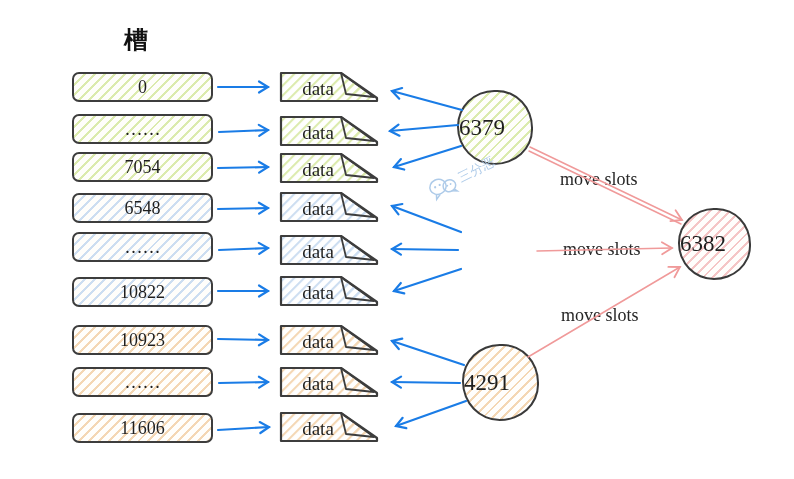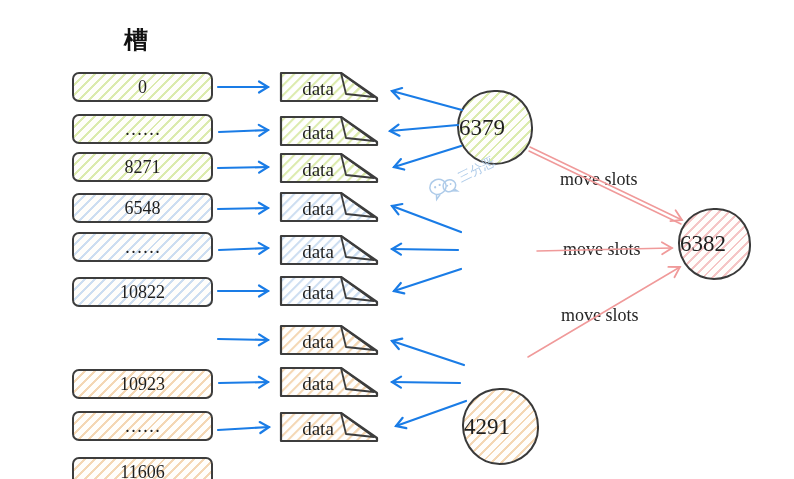--- a/index.html
+++ b/index.html
@@ -5,21 +5,21 @@
   html,body{margin:0;padding:0;background:#fff;}
   .canvas{position:relative;width:794px;height:479px;background:#ffffff;overflow:hidden;
           font-family:"Liberation Serif","DejaVu Serif",serif;color:#1f1f1f;}
   .title{position:absolute;left:124px;top:24px;font-size:24px;font-weight:bold;color:#111;}
   
   .slot{position:absolute;left:72px;width:141px;height:30px;border:2.2px solid #3d3d3d;
         border-radius:7px;display:flex;align-items:center;justify-content:center;
         font-size:18px;box-sizing:border-box;background-color:#fffefb;}
   .hg{background-image:repeating-linear-gradient(135deg,#dcebae 0,#dcebae 2px,rgba(0,0,0,0) 2px,rgba(0,0,0,0) 7px);}
   .hb{background-image:repeating-linear-gradient(135deg,#cddef1 0,#cddef1 2px,rgba(0,0,0,0) 2px,rgba(0,0,0,0) 7px);}
-  .ho{background-image:repeating-linear-gradient(135deg,#f4d7b4 0,#f4d7b4 2px,rgba(0,0,0,0) 2px,rgba(0,0,0,0) 7px);margin-top:44px;}
+  .ho{background-image:repeating-linear-gradient(135deg,#f4d7b4 0,#f4d7b4 2px,rgba(0,0,0,0) 2px,rgba(0,0,0,0) 7px);}
   .hp{background-image:repeating-linear-gradient(135deg,#f5c6c6 0,#f5c6c6 2px,rgba(0,0,0,0) 2px,rgba(0,0,0,0) 7px);font-family:Liberation Serif, serif;}
   
   .doc{position:absolute;left:278px;width:106px;height:36px;}
   .doc .body{stroke:#3d3d3d;stroke-width:2.2;stroke-linejoin:round;}
   .doc .fold{stroke:#3d3d3d;stroke-width:1.8;stroke-linejoin:round;}
   .doc text{font-family:"Liberation Serif","DejaVu Serif",serif;font-size:19px;fill:#1f1f1f;text-anchor:middle;}
   
   .node{position:absolute;border:2.6px solid #3a3a3a;box-sizing:border-box;
         border-radius:50% 48% 52% 50% / 49% 51% 48% 52%;
         display:flex;align-items:center;justify-content:flex-start;font-size:23px;background-color:#fffefc;}
@@ -39,21 +39,21 @@
 
   <div class="title">槽</div>
 
   <div class="slot hg" style="top:72px">
       <span>0</span>
     </div>
   <div class="slot hg" style="top:114px">
       <span>……</span>
     </div>
   <div class="slot hg" style="top:152px">
-      <span>8271</span>
+      <span>7054</span>
     </div>
   <div class="slot hb" style="top:193px">
       <span>6548</span>
     </div>
   <div class="slot hb" style="top:232px">
       <span>……</span>
     </div>
   <div class="slot hb" style="top:277px">
       <span>10822</span>
     </div>

